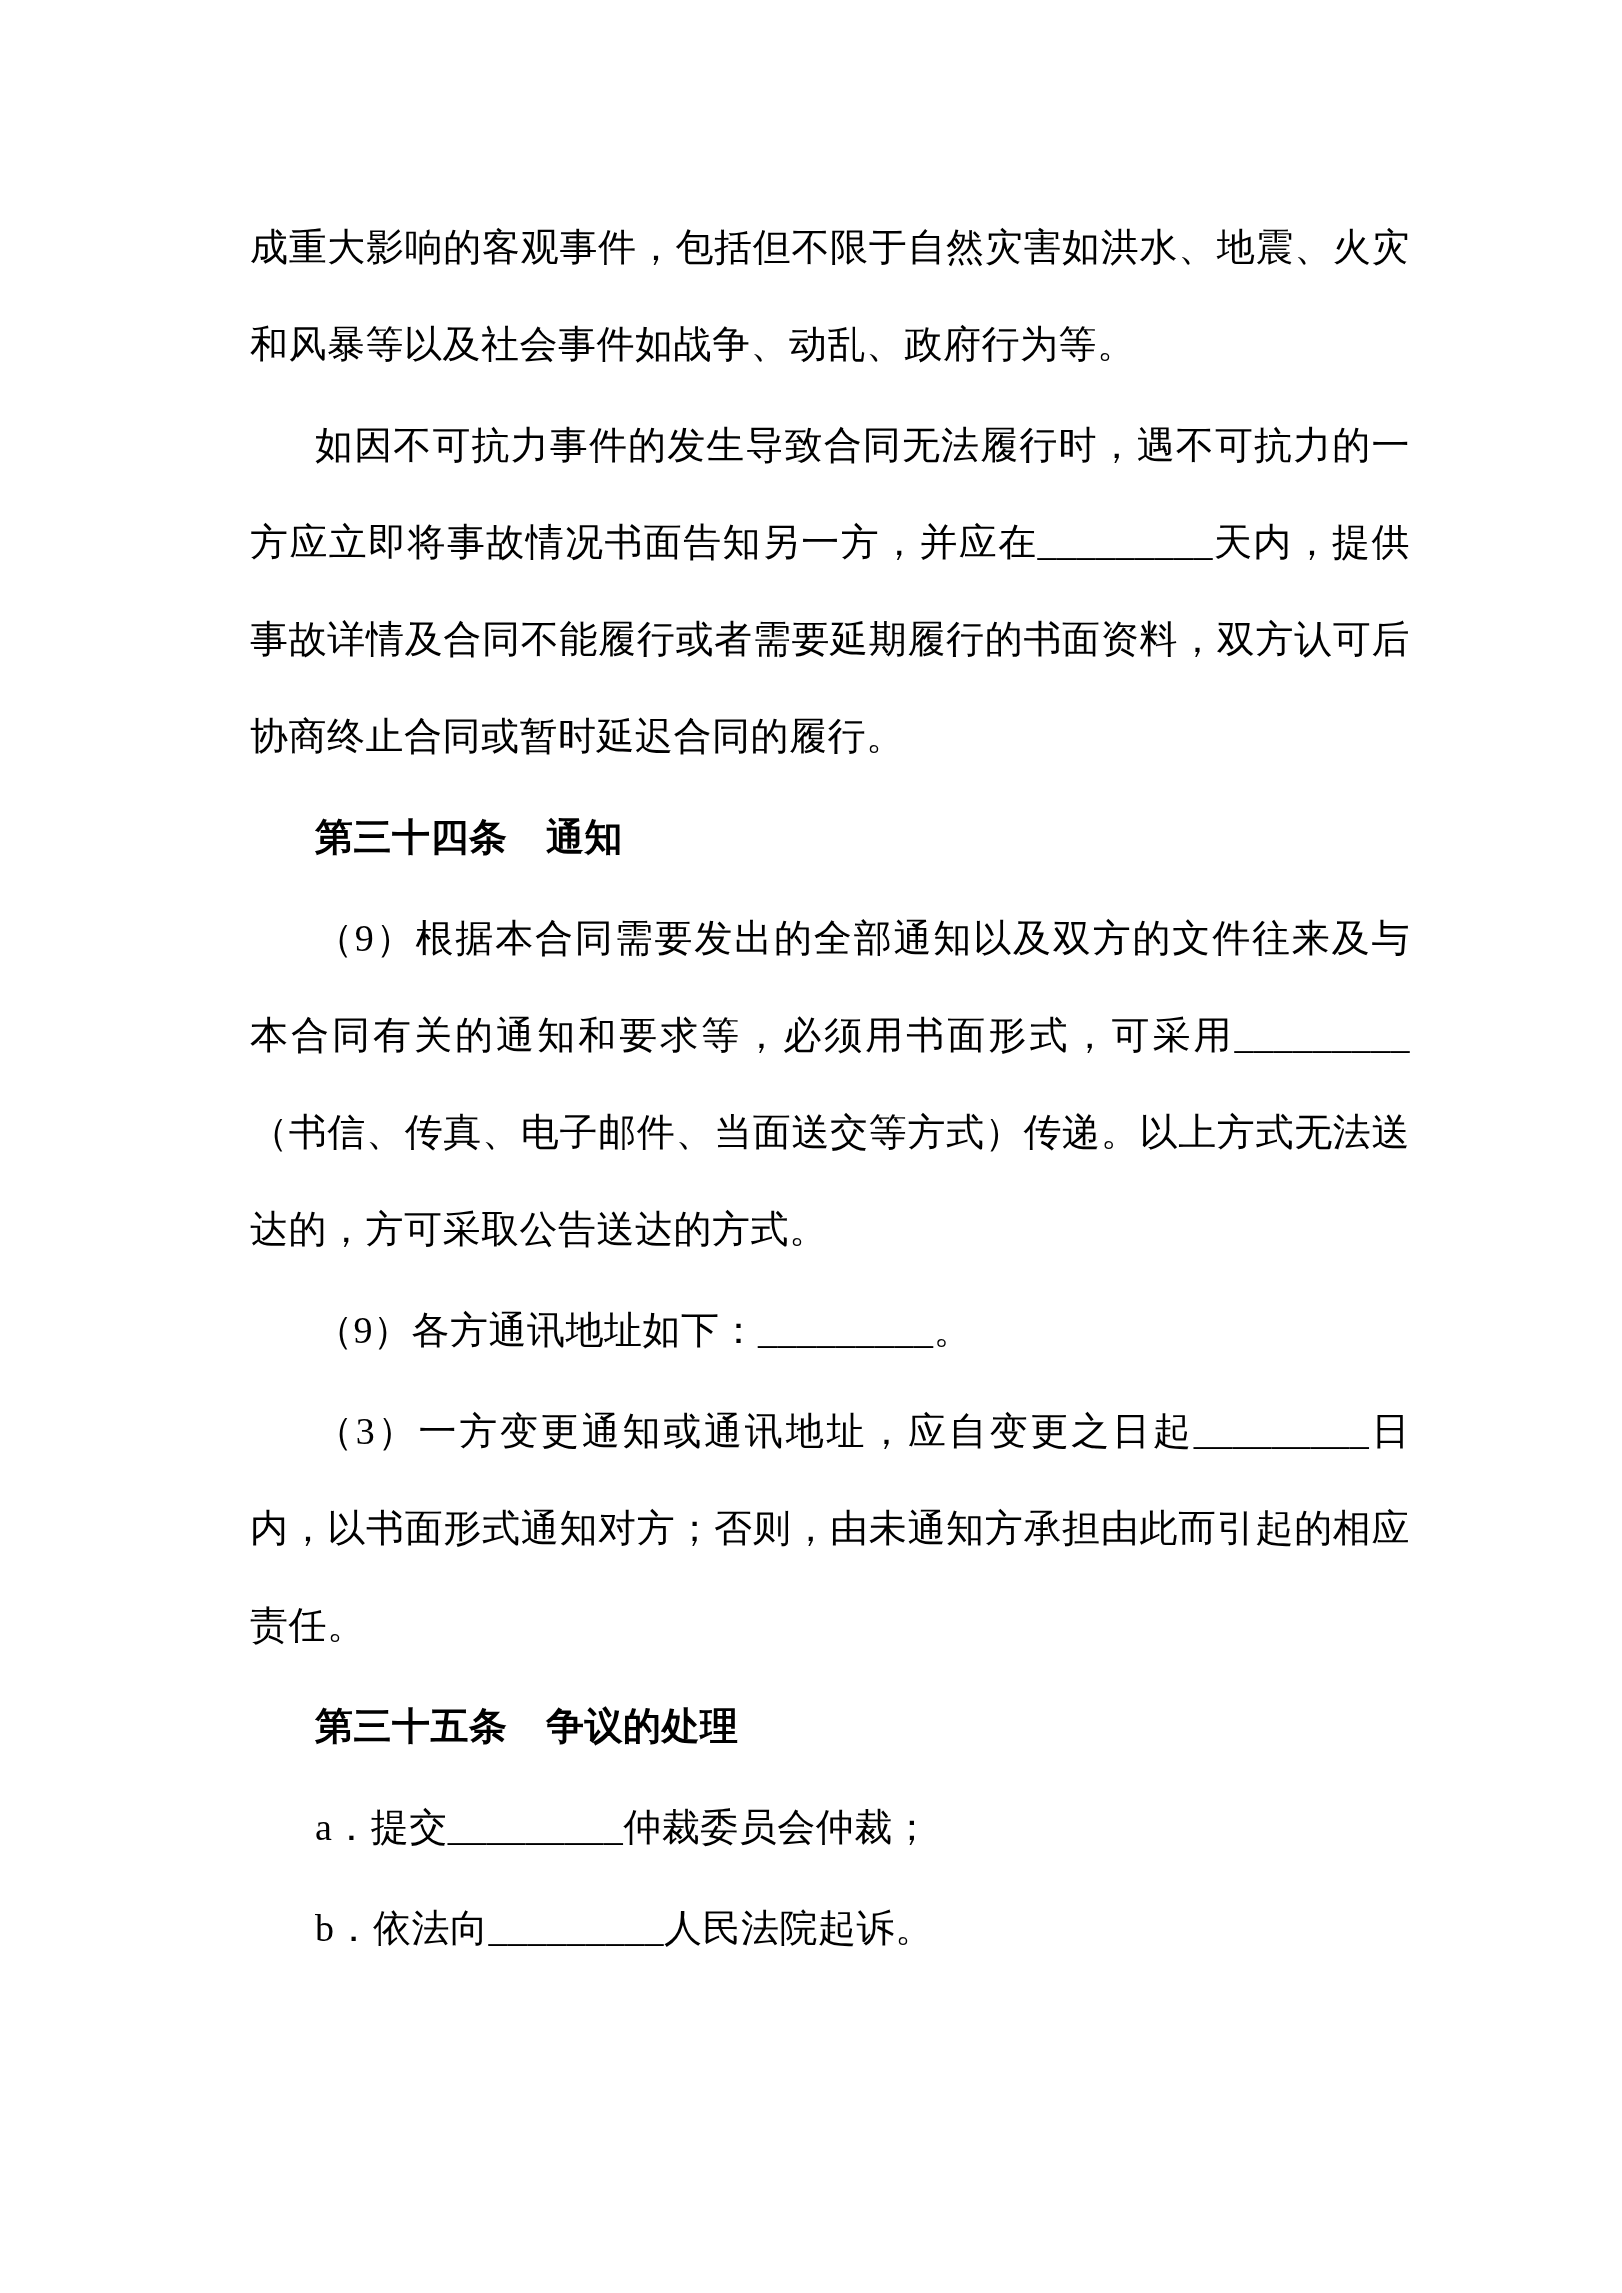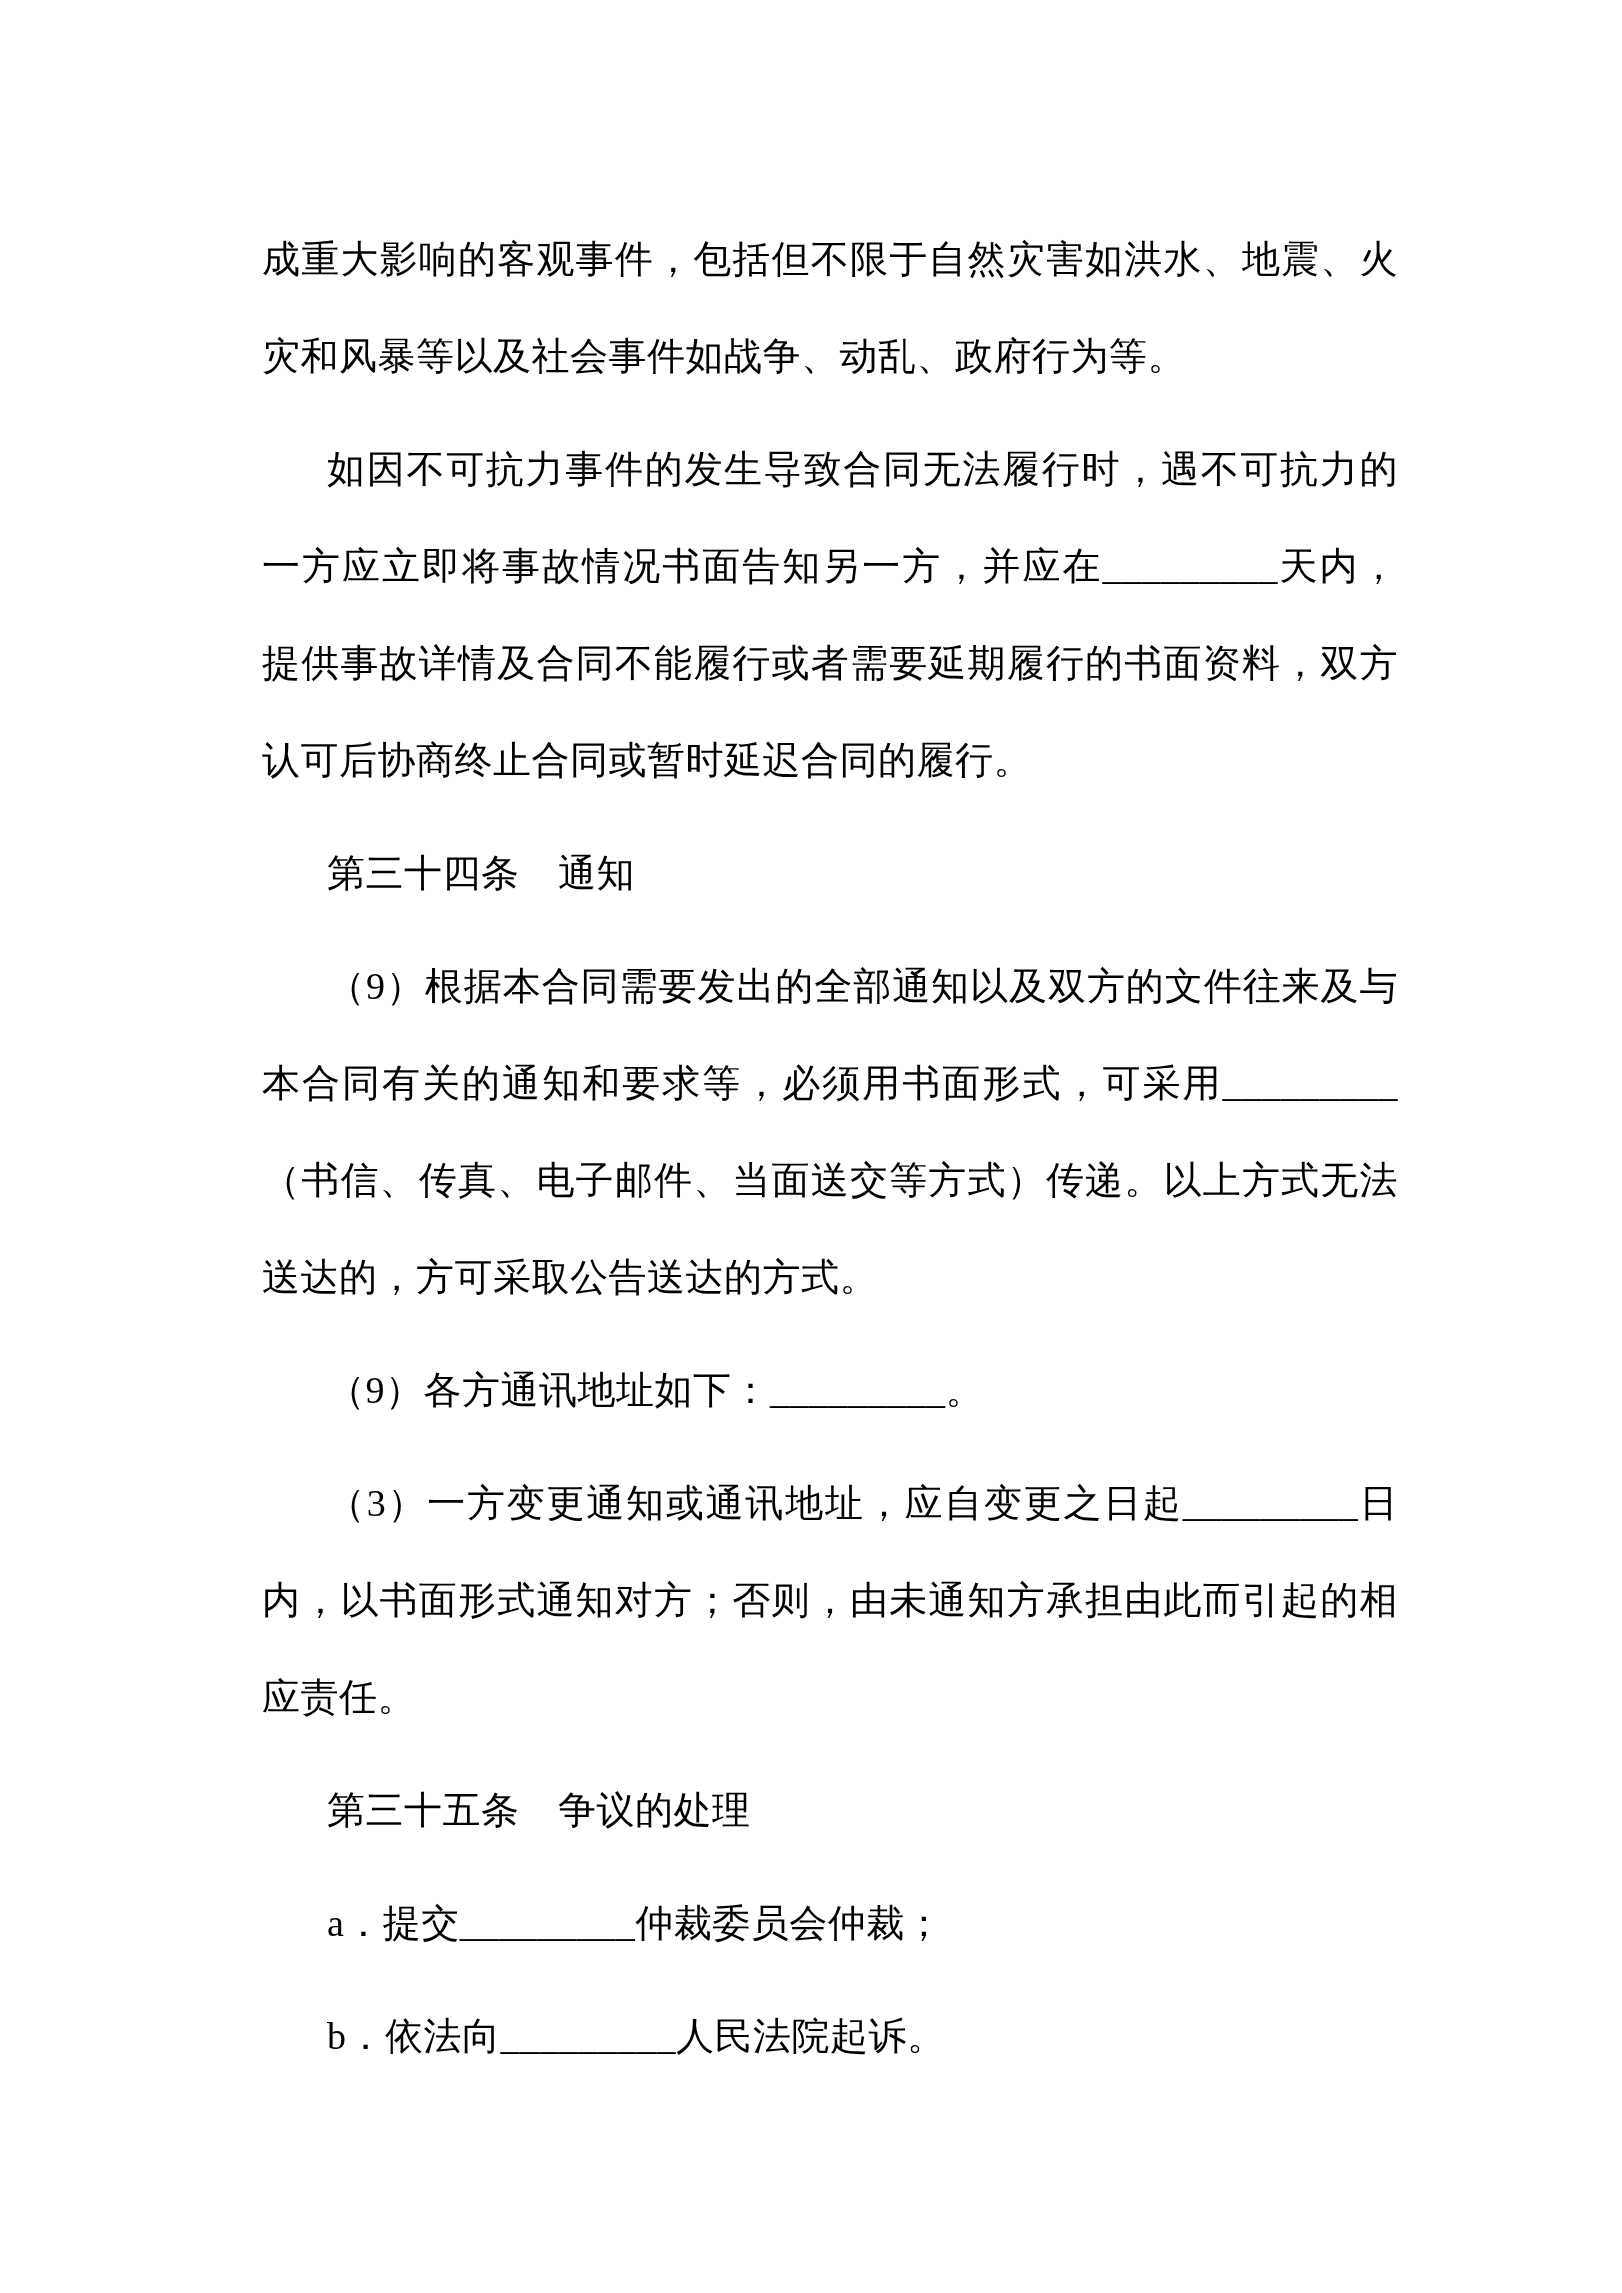--- a/index.html
+++ b/index.html
@@ -14,30 +14,30 @@
     box-sizing: border-box;
     background: #ffffff;
     color: #000000;
     padding: 195px 209px 0 246px;
     font-family: "Liberation Serif", "DejaVu Serif", serif;
     font-size: 38px;
     line-height: 97px;
     overflow: hidden;
   }
   .para {
-    margin: 16px;
+    margin: 4px;
     text-align: justify;
     text-justify: inter-character;
     letter-spacing: 0.5px;
   }
   .indent {
     text-indent: 65px;
   }
   .heading {
-    font-weight: normal;
+    font-weight: bold;
   }
 </style>
 </head>
 <body>
 
 <div class="page">
   <p class="para">成重大影响的客观事件，包括但不限于自然灾害如洪水、地震、火灾和风暴等以及社会事件如战争、动乱、政府行为等。</p>
   <p class="para indent">如因不可抗力事件的发生导致合同无法履行时，遇不可抗力的一方应立即将事故情况书面告知另一方，并应在_________天内，提供事故详情及合同不能履行或者需要延期履行的书面资料，双方认可后协商终止合同或暂时延迟合同的履行。</p>
   <p class="para indent heading">第三十四条　通知</p>
   <p class="para indent">（9）根据本合同需要发出的全部通知以及双方的文件往来及与本合同有关的通知和要求等，必须用书面形式，可采用_________（书信、传真、电子邮件、当面送交等方式）传递。以上方式无法送达的，方可采取公告送达的方式。</p>

